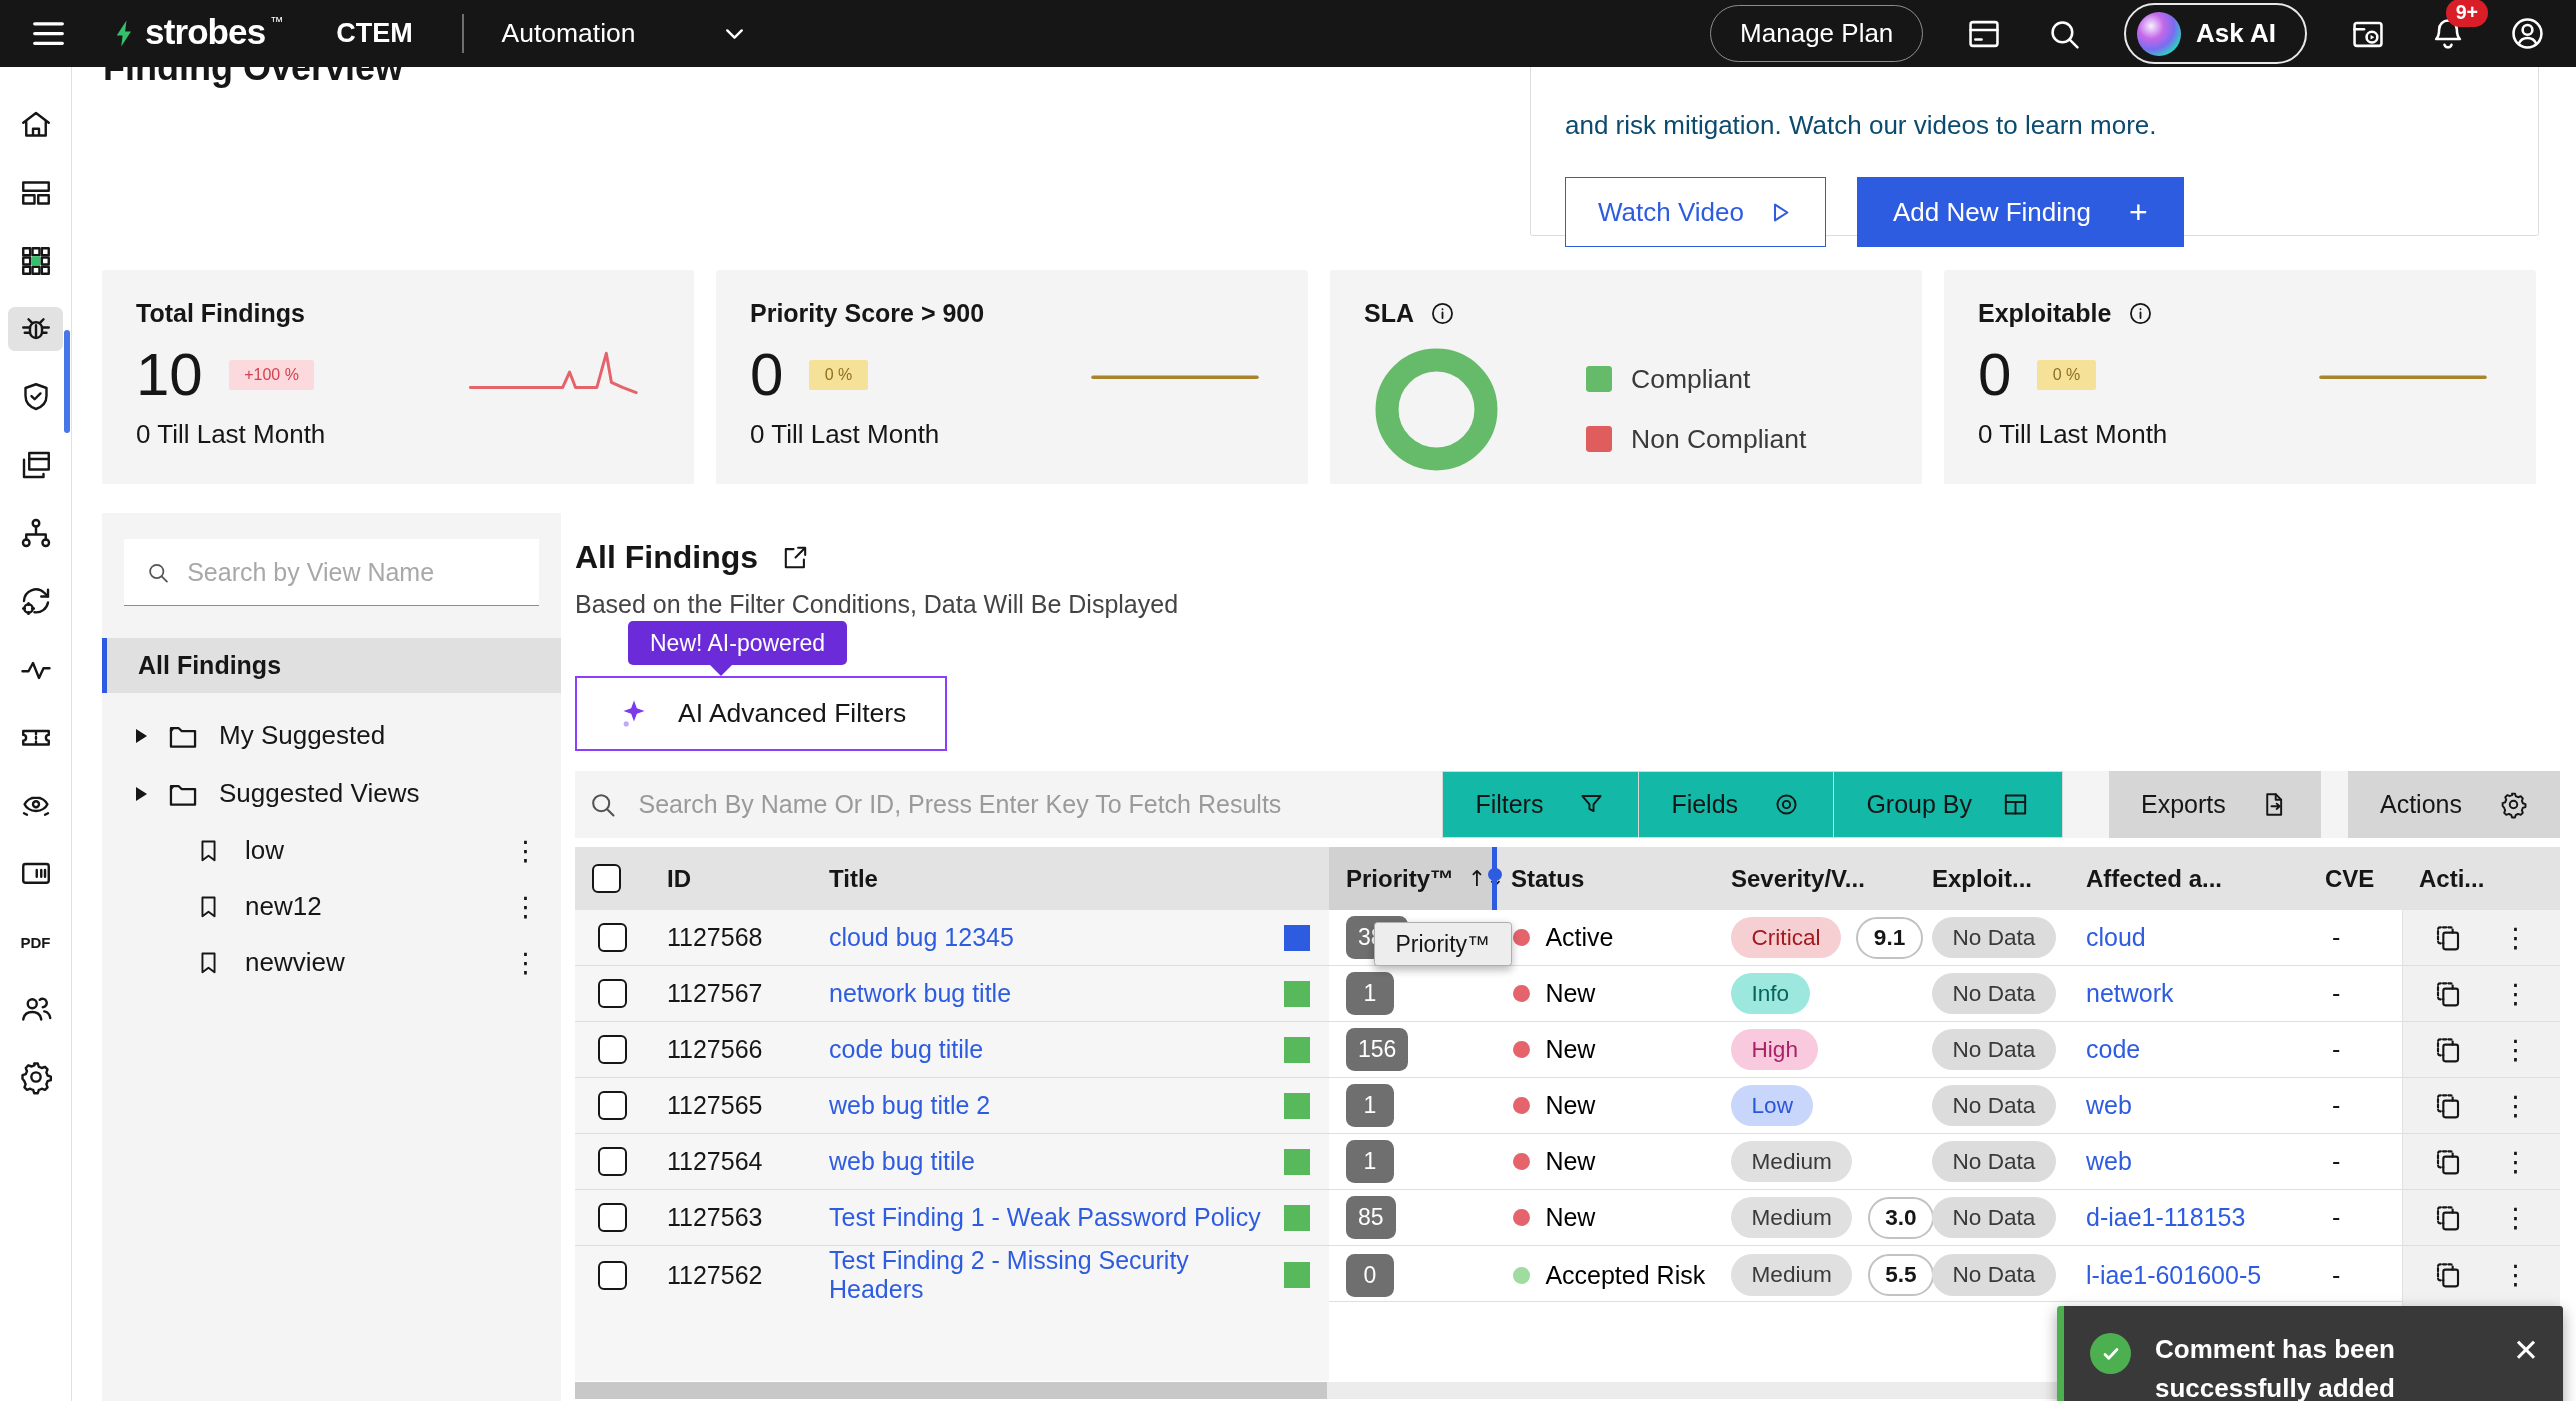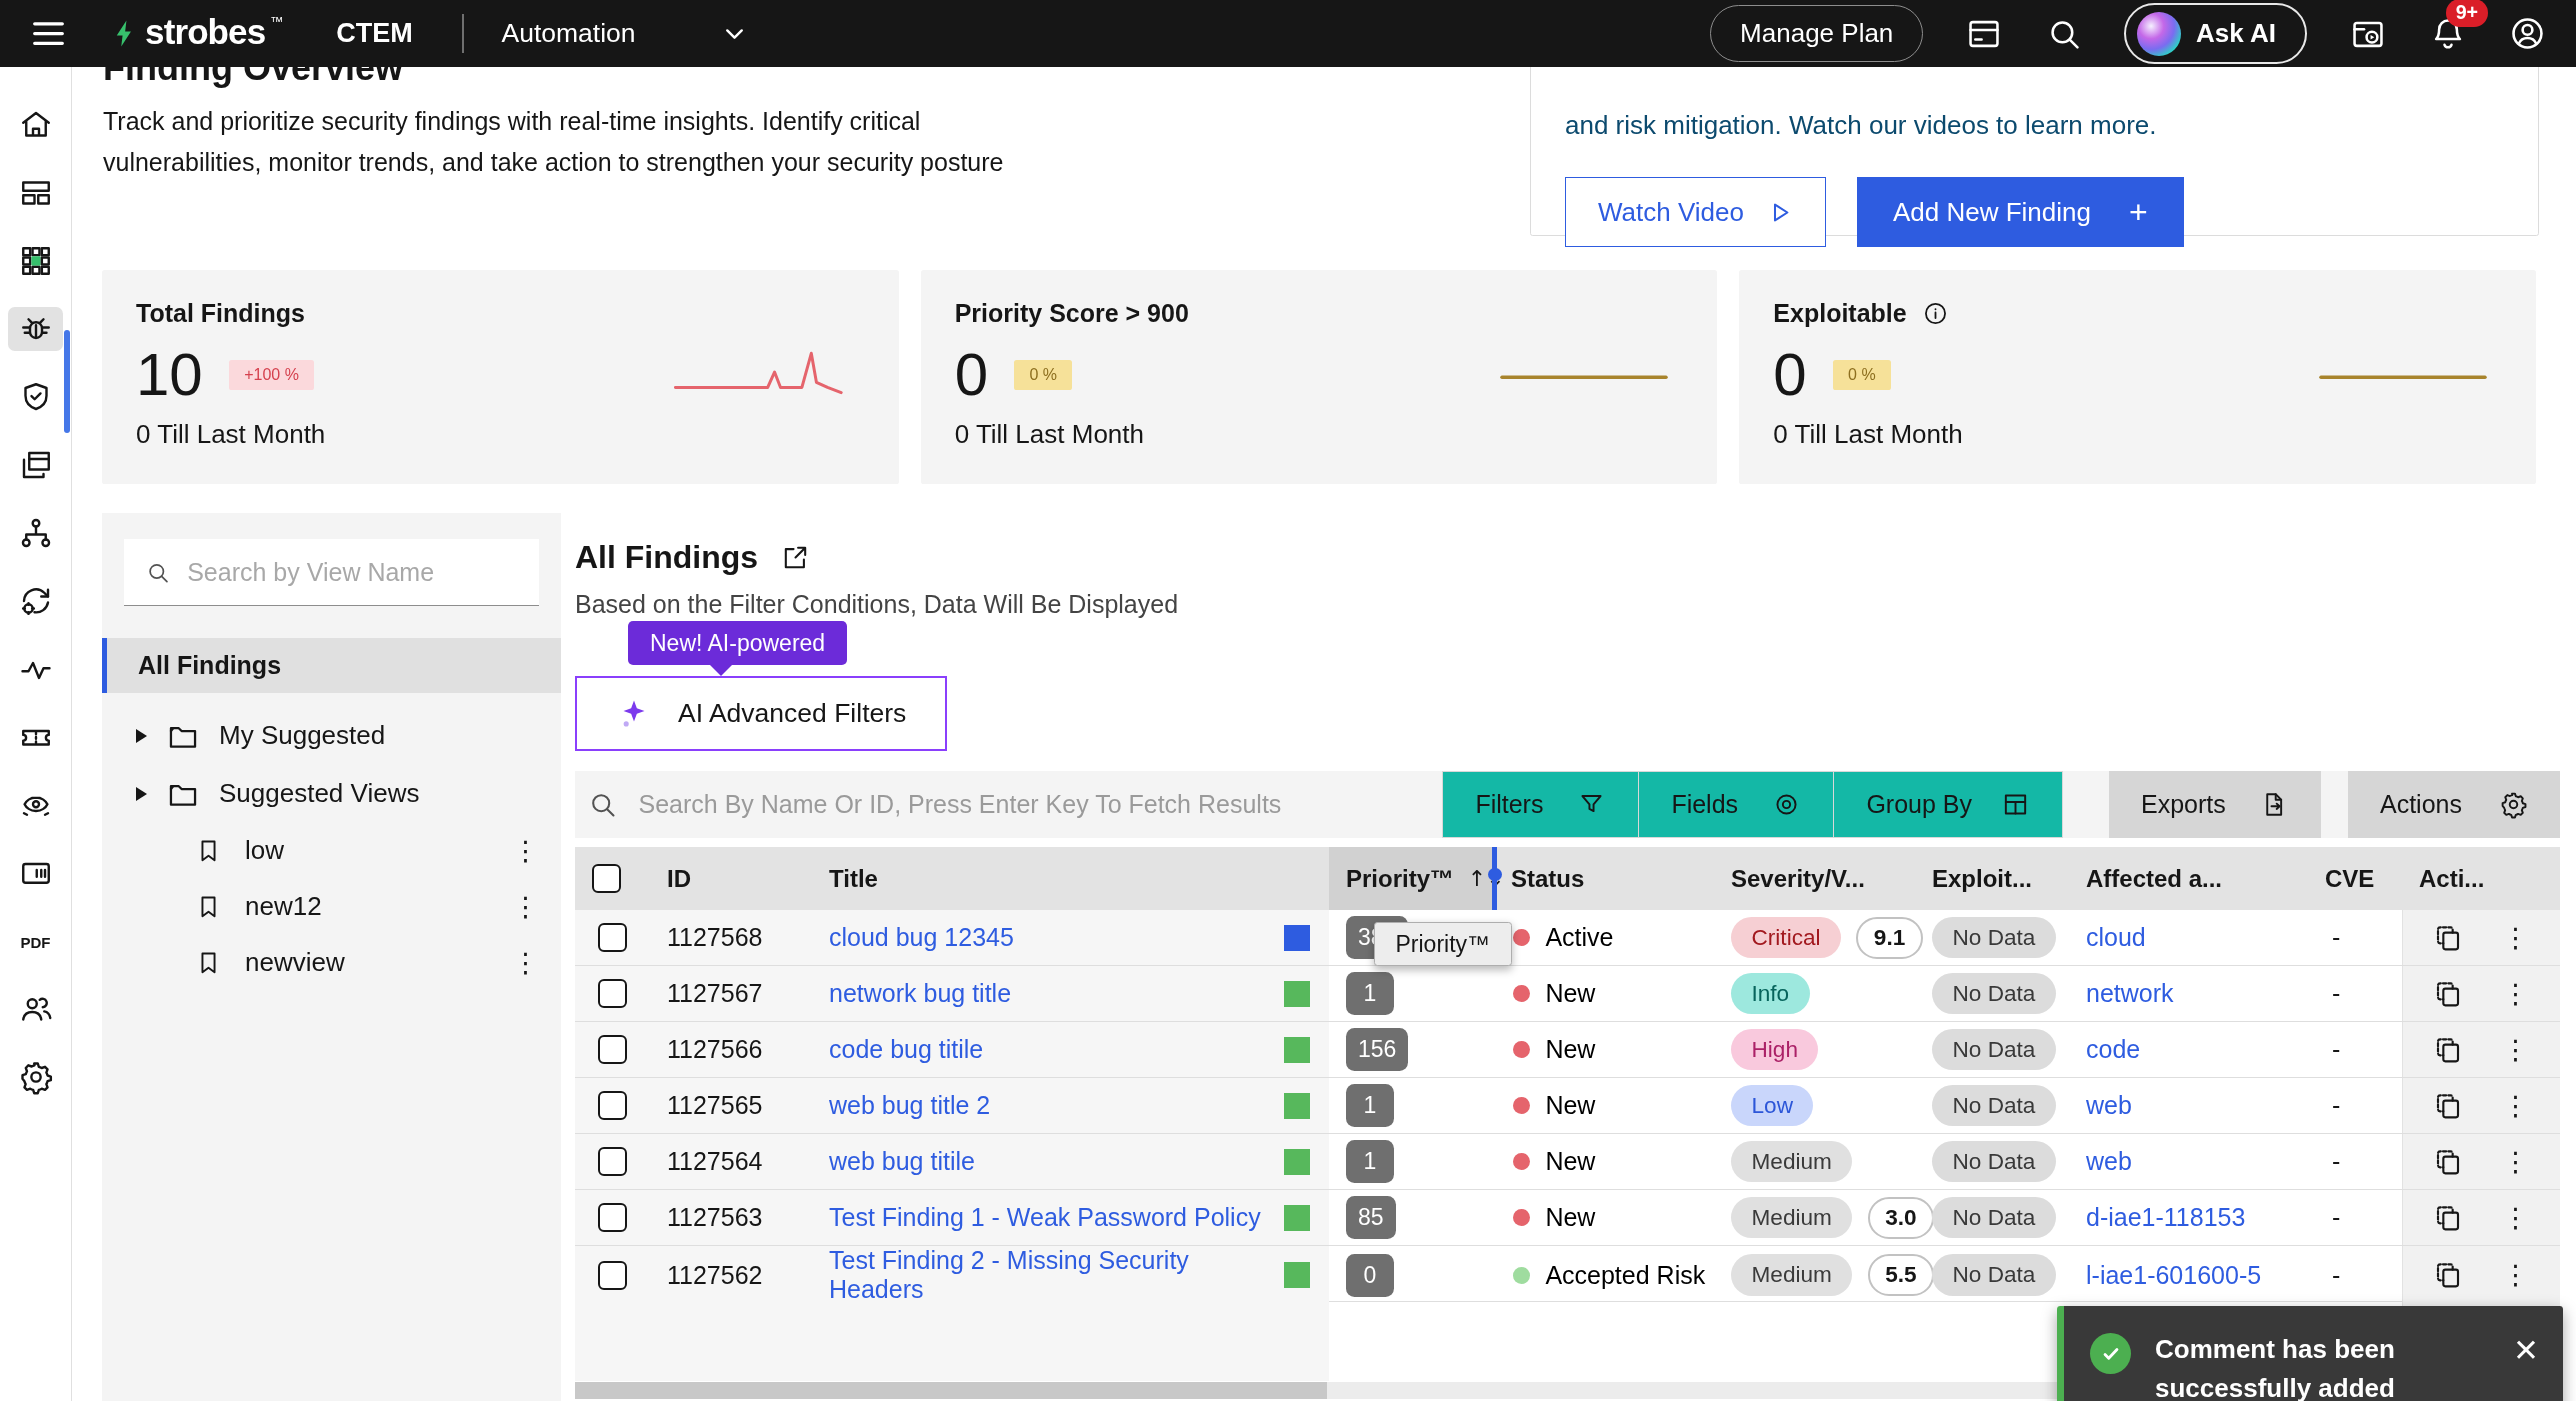--- a/index.html
+++ b/index.html
@@ -328,24 +328,20 @@
           <path d="M10.8 3h2.4l.7 2.2a7 7 0 0 1 1.9.8l2.2-.8 1.7 1.7-.8 2.2c.4.6.6 1.2.8 1.9l2.2.7v2.4l-2.2.7a7 7 0 0 1-.8 1.9l.8 2.2-1.7 1.7-2.2-.8a7 7 0 0 1-1.9.8l-.7 2.2h-2.4l-.7-2.2a7 7 0 0 1-1.9-.8l-2.2.8-1.7-1.7.8-2.2a7 7 0 0 1-.8-1.9L3 13.2v-2.4l2.2-.7c.2-.7.4-1.3.8-1.9l-.8-2.2L6.9 4.2l2.2.8a7 7 0 0 1 1.9-.8z"></path>
           <circle cx="12" cy="12" r="3.1"></circle>
         </svg>
     </div>
     <span class="rail-thumb"></span>
   </nav>
 
   <div class="clip">
 
     <h1 class="page-title">Finding Overview</h1>
-    <div class="page-desc">
-      <div>Track and prioritize security findings with real-time insights. Identify critical</div>
-      <div>vulnerabilities, monitor trends, and take action to strengthen your security posture</div>
-    </div>
 
     <section class="promo-card">
       <div class="promo-text">and risk mitigation. Watch our videos to learn more.</div>
       <div class="promo-btns">
         <button class="btn-watch">
           <span>Watch Video</span>
           <svg width="27" height="27" viewBox="0 0 24 24" style="stroke:#2e5ce0;fill:none;stroke-width:1.8;stroke-linejoin:round">
               <path d="M8 5v14l11-7z"></path>
             </svg>
         </button>
@@ -379,20 +375,44 @@
         <div class="stat-main">
           <span class="stat-value">0</span>
           <span class="delta-badge delta-yellow">0 %</span>
           <svg class="spark" width="188" height="55" viewBox="0 0 220 64">
             <line x1="14" y1="34" x2="206" y2="34" stroke="#a8842c" stroke-width="4" stroke-linecap="round"></line>
           </svg>
         </div>
         <div class="stat-footer">0 Till Last Month</div>
       </div>
 
+      <div class="stat-card">
+        <div class="stat-title-row">
+          <span class="stat-title">SLA</span>
+          <svg class="ic" width="27" height="27" viewBox="0 0 24 24">
+              <circle cx="12" cy="12" r="8.5"></circle>
+              <path d="M12 8.1v.2M12 11v5"></path>
+            </svg>
+        </div>
+        <div class="sla-body">
+          <svg width="145" height="145" viewBox="0 0 170 170">
+            <circle cx="85" cy="85" r="58" fill="none" stroke="#66bb6a" stroke-width="27"></circle>
+          </svg>
+          <div class="legend">
+            <div class="legend-item">
+              <span class="legend-swatch" style="background: rgb(102, 187, 106);"></span>
+              <span>Compliant</span>
+            </div>
+            <div class="legend-item">
+              <span class="legend-swatch" style="background: rgb(224, 93, 93);"></span>
+              <span>Non Compliant</span>
+            </div>
+          </div>
+        </div>
+      </div>
 
       <div class="stat-card">
         <div class="stat-title-row">
           <span class="stat-title">Exploitable</span>
           <svg class="ic" width="27" height="27" viewBox="0 0 24 24">
               <circle cx="12" cy="12" r="8.5"></circle>
               <path d="M12 8.1v.2M12 11v5"></path>
             </svg>
         </div>
         <div class="stat-main">

